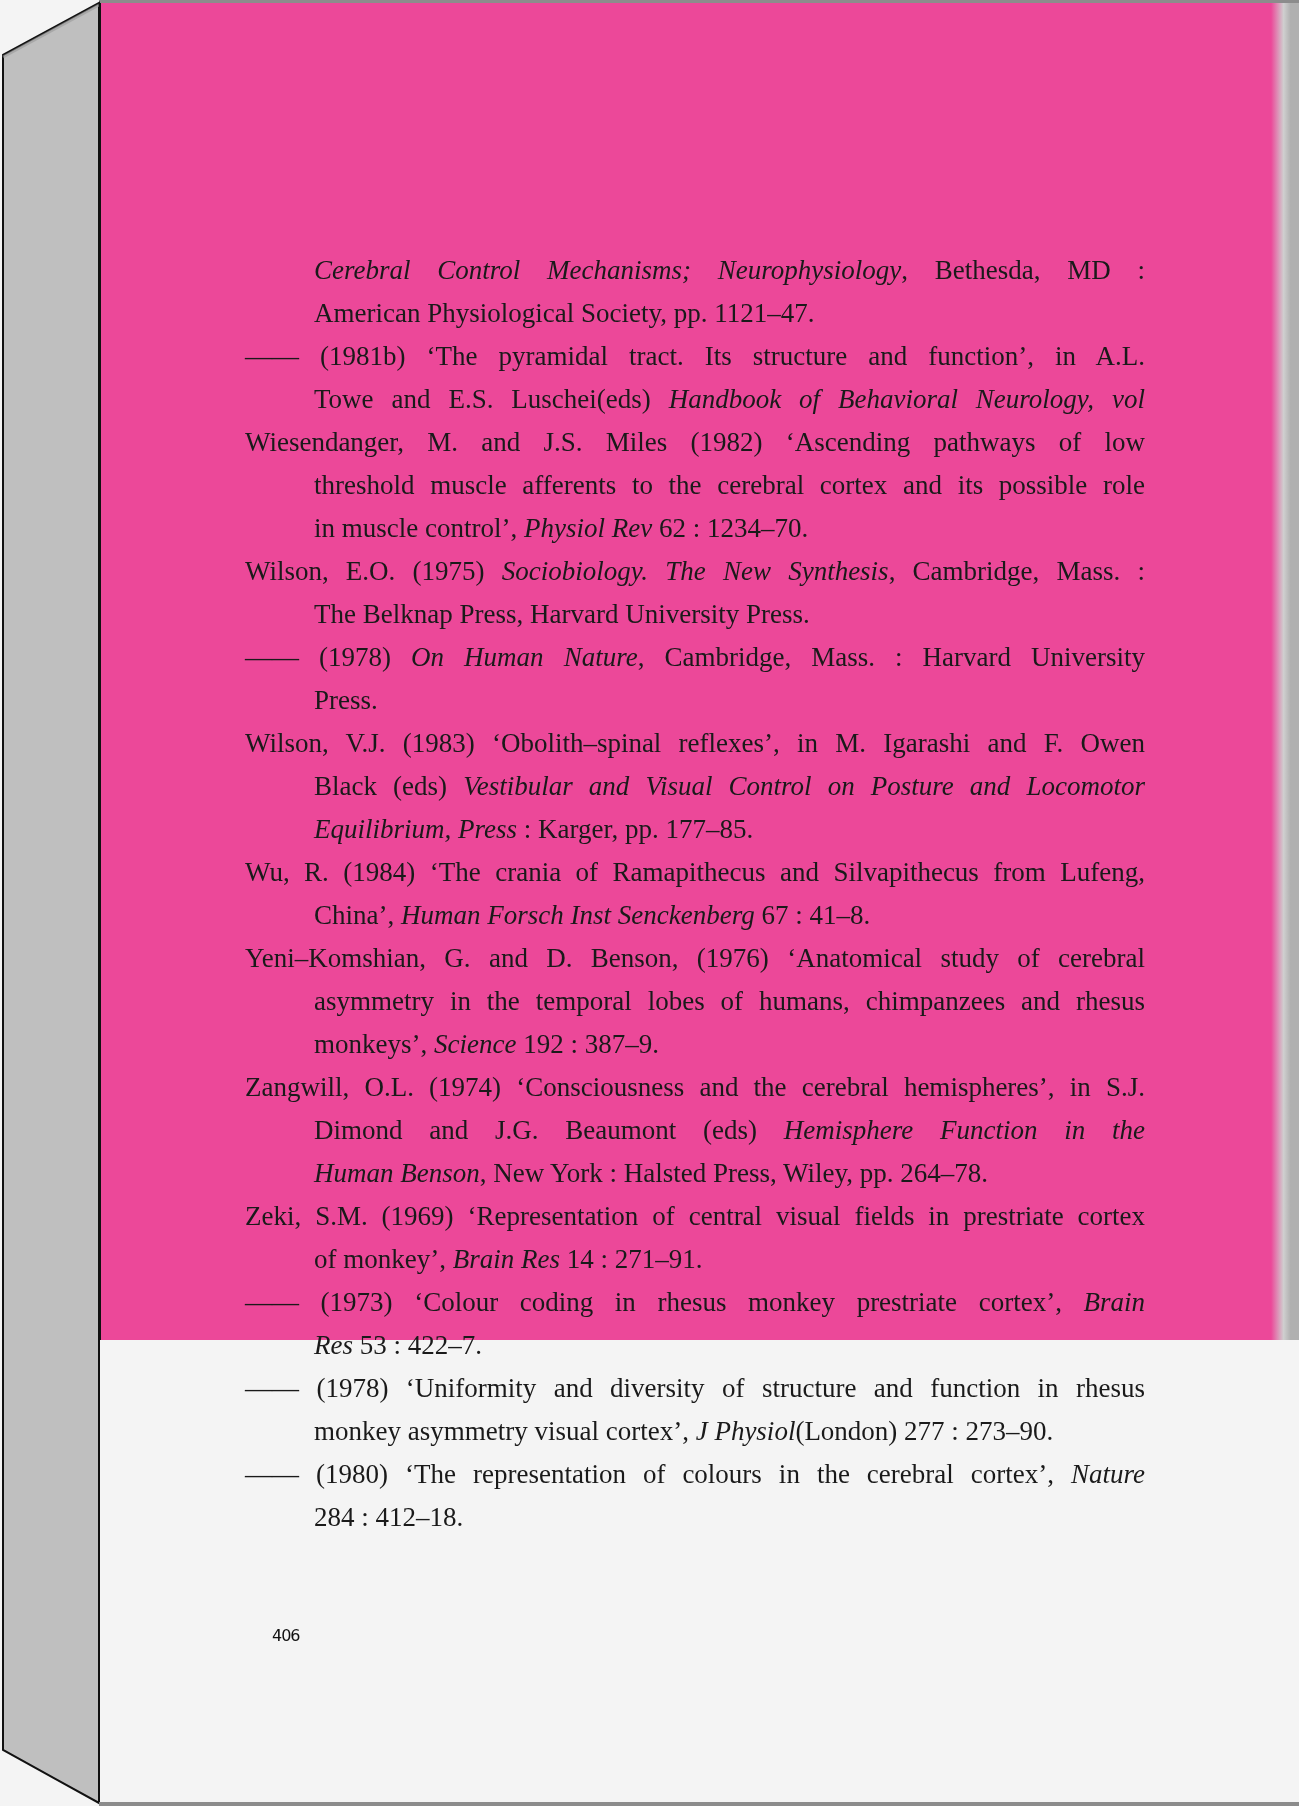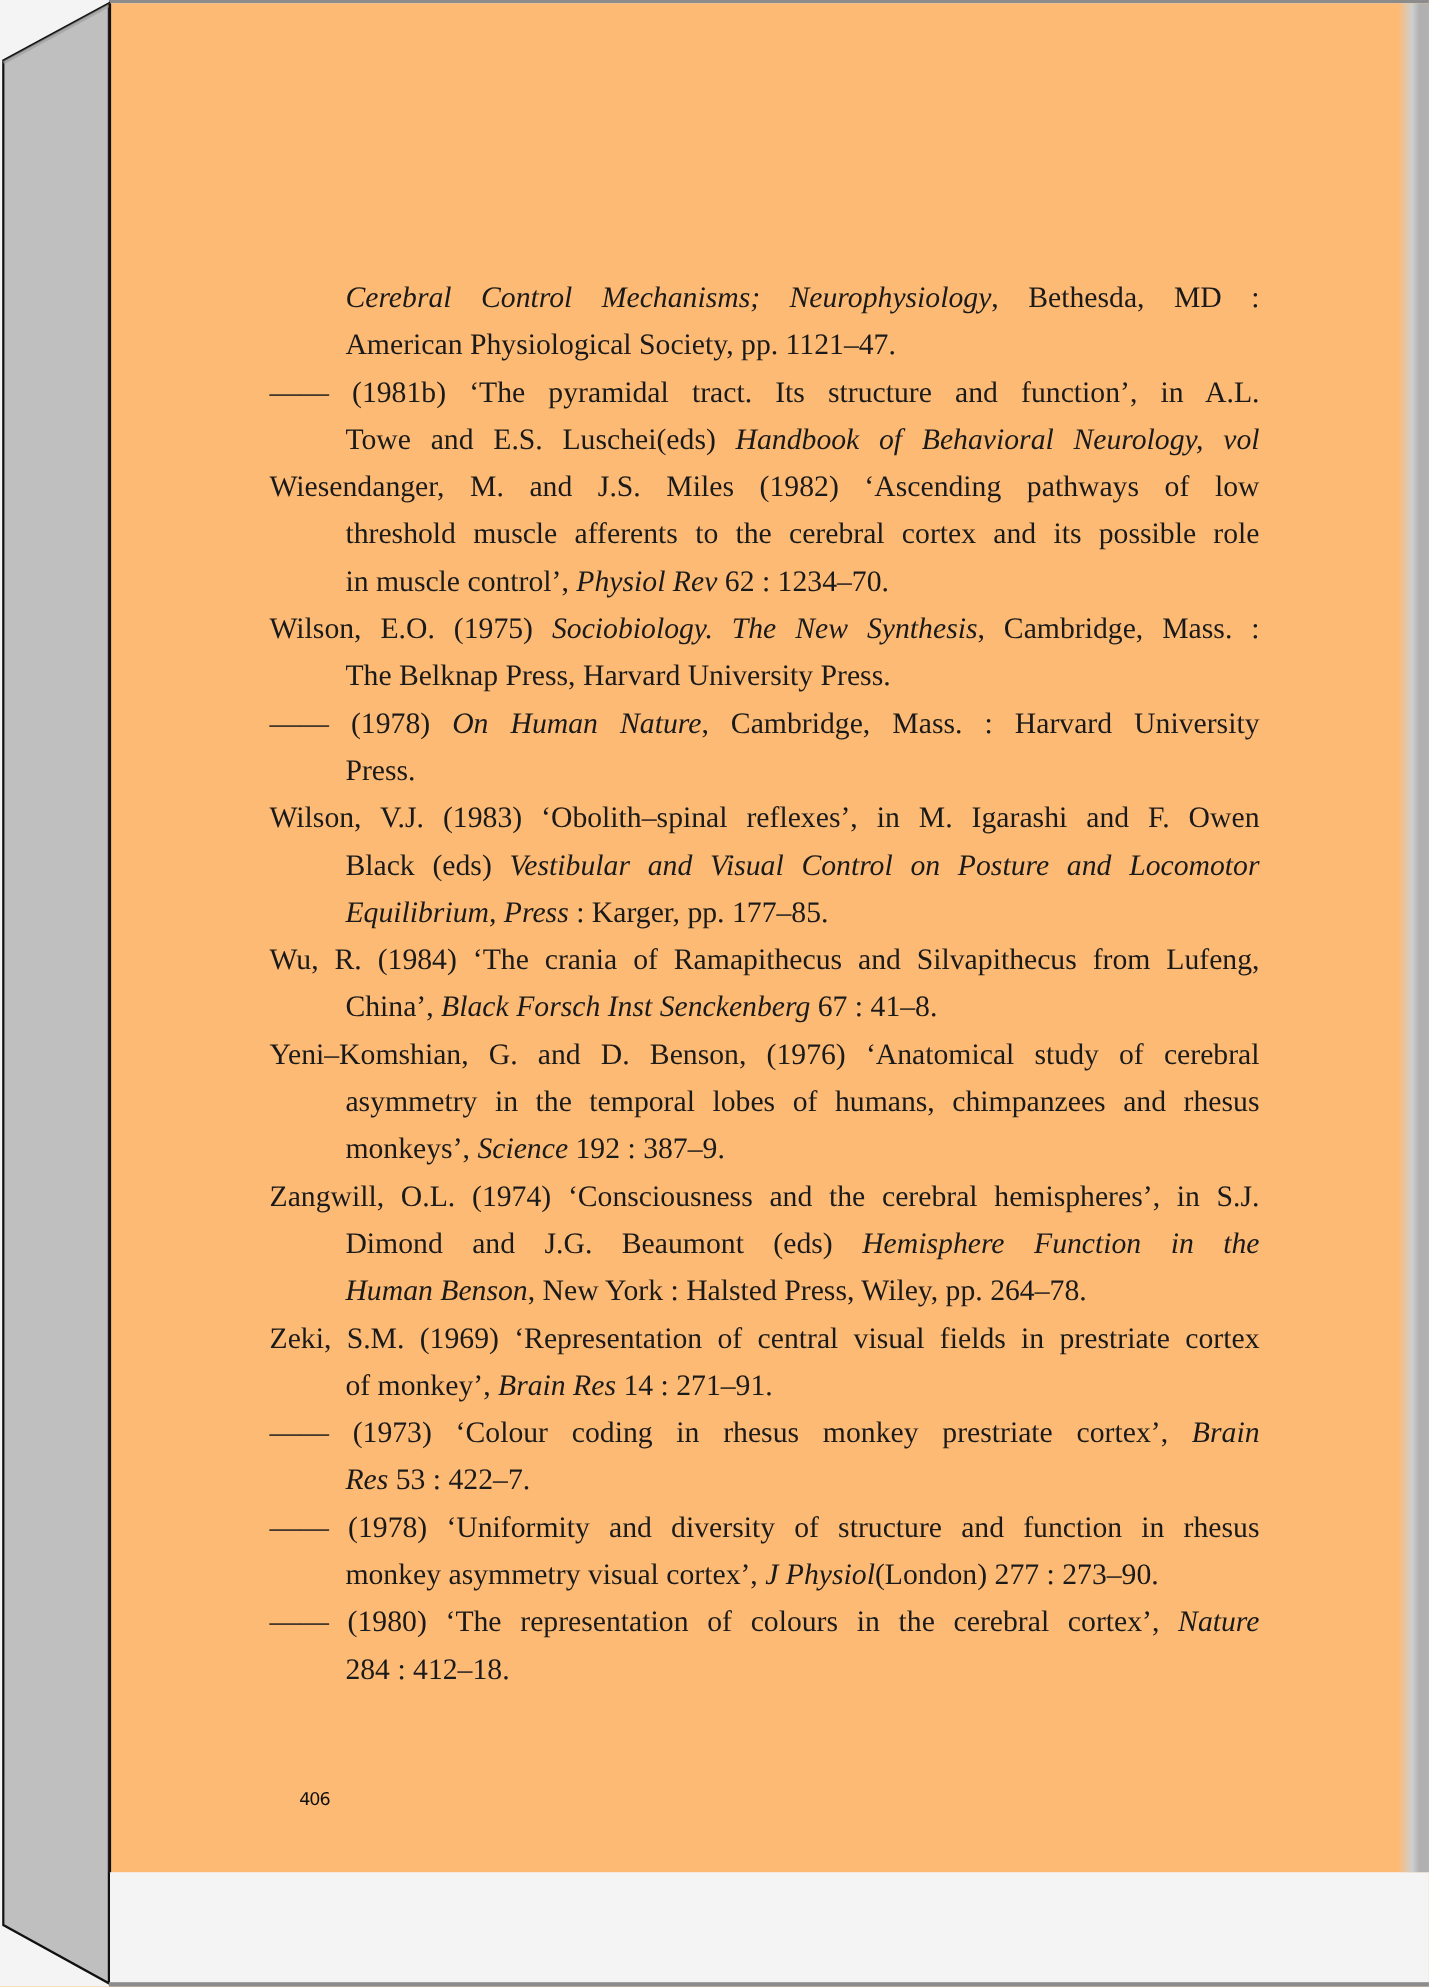--- a/index.html
+++ b/index.html
@@ -5,22 +5,22 @@
   html, body { margin: 0; padding: 0; }
   body {
     width: 1299px; height: 1806px; position: relative; overflow: hidden;
     background: #f4f4f4;
     font-family: "Liberation Serif", "DejaVu Serif", serif;
   }
   .frame-top { position: absolute; left: 99px; top: 0; width: 1200px; height: 3px; background: #8c8c8c; }
   .frame-bottom { position: absolute; left: 99px; top: 1802px; width: 1200px; height: 4px; background: #8c8c8c; }
   .spine { position: absolute; left: 0; top: 0; width: 100px; height: 1806px; }
   .page {
-    position: absolute; left: 99px; top: 3px; width: 1200px; height: 1699px;
-    background: #fdba74;
+    position: absolute; left: 99px; top: 3px; width: 1200px; height: 1337px;
+    background: #ec4899;
     border-left: 2px solid #111;
     box-sizing: border-box;
   }
   .right-shadow {
     position: absolute; right: 0; top: 0; width: 28px; height: 100%;
     background: linear-gradient(to right, rgba(176,176,176,0) 0%, #cfcfcf 45%, #b0b0b0 70%, #b0b0b0 100%);
   }
   .refs {
     position: absolute; left: 144px; top: 246px; width: 900px;
     font-size: 27px; line-height: 43px; color: #1a1a1a;
@@ -71,21 +71,21 @@
         <span class="line"><span>—— (1978) </span><span class="i">On Human Nature</span><span>, Cambridge, Mass. : Harvard University</span></span>
         <span class="line indent last"><span>Press.</span></span>
       </div>
       <div class="entry">
         <span class="line"><span>Wilson, V.J. (1983) ‘Obolith–spinal reflexes’, in M. Igarashi and F. Owen</span></span>
         <span class="line indent"><span>Black (eds) </span><span class="i">Vestibular and Visual Control on Posture and Locomotor</span></span>
         <span class="line indent last"><span class="i">Equilibrium, Press</span><span> : Karger, pp. 177–85.</span></span>
       </div>
       <div class="entry">
         <span class="line"><span>Wu, R. (1984) ‘The crania of Ramapithecus and Silvapithecus from Lufeng,</span></span>
-        <span class="line indent last"><span>China’, </span><span class="i">Black Forsch Inst Senckenberg</span><span> 67 : 41–8.</span></span>
+        <span class="line indent last"><span>China’, </span><span class="i">Human Forsch Inst Senckenberg</span><span> 67 : 41–8.</span></span>
       </div>
       <div class="entry">
         <span class="line"><span>Yeni–Komshian, G. and D. Benson, (1976) ‘Anatomical study of cerebral</span></span>
         <span class="line indent"><span>asymmetry in the temporal lobes of humans, chimpanzees and rhesus</span></span>
         <span class="line indent last"><span>monkeys’, </span><span class="i">Science</span><span> 192 : 387–9.</span></span>
       </div>
       <div class="entry">
         <span class="line"><span>Zangwill, O.L. (1974) ‘Consciousness and the cerebral hemispheres’, in S.J.</span></span>
         <span class="line indent"><span>Dimond and J.G. Beaumont (eds) </span><span class="i">Hemisphere Function in the</span></span>
         <span class="line indent last"><span class="i">Human Benson</span><span>, New York : Halsted Press, Wiley, pp. 264–78.</span></span>

